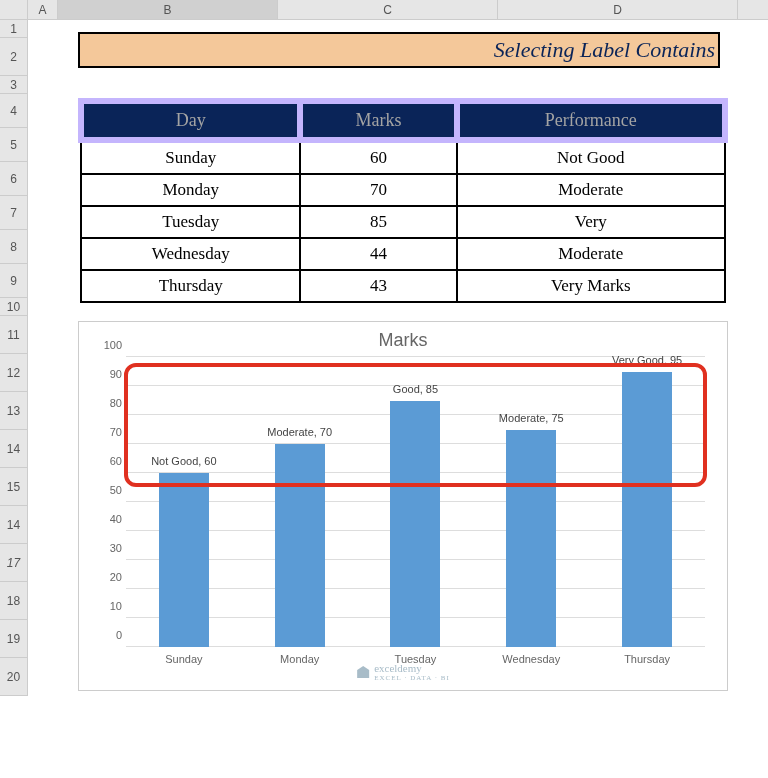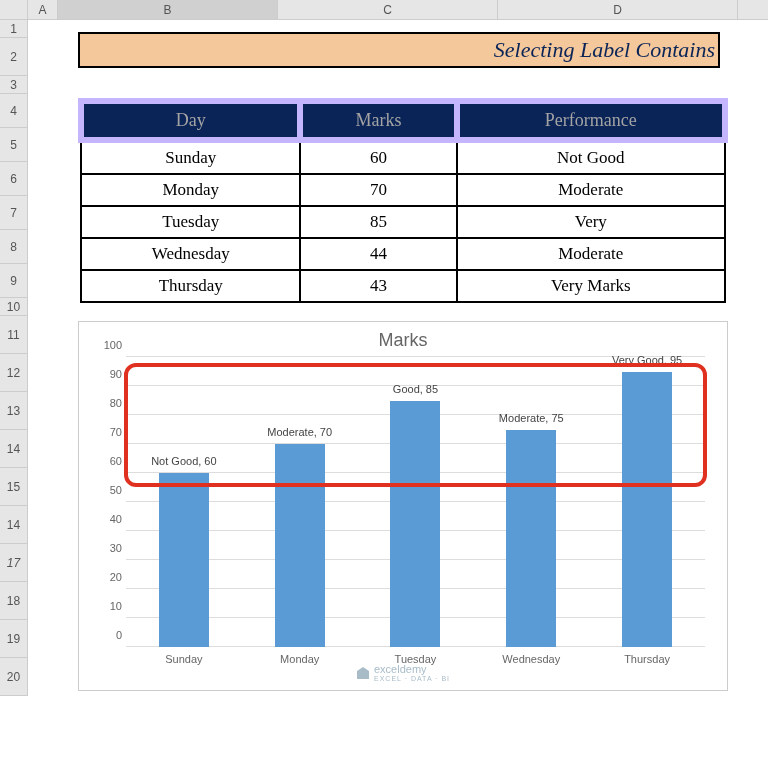--- a/index.html
+++ b/index.html
@@ -203,20 +203,21 @@
     .watermark {
       position: absolute;
       bottom: 8px;
       left: 50%;
       transform: translateX(-50%);
       font-size: 11px;
       color: #a8bcc8;
       display: flex;
       align-items: center;
       gap: 4px;
+      font-family: Liberation Serif, serif;
     }
     .watermark-sub {
       font-size: 7px;
       letter-spacing: 1px;
     }
   </style>
 </head>
 <body>
 
 <div class="col-headers">

